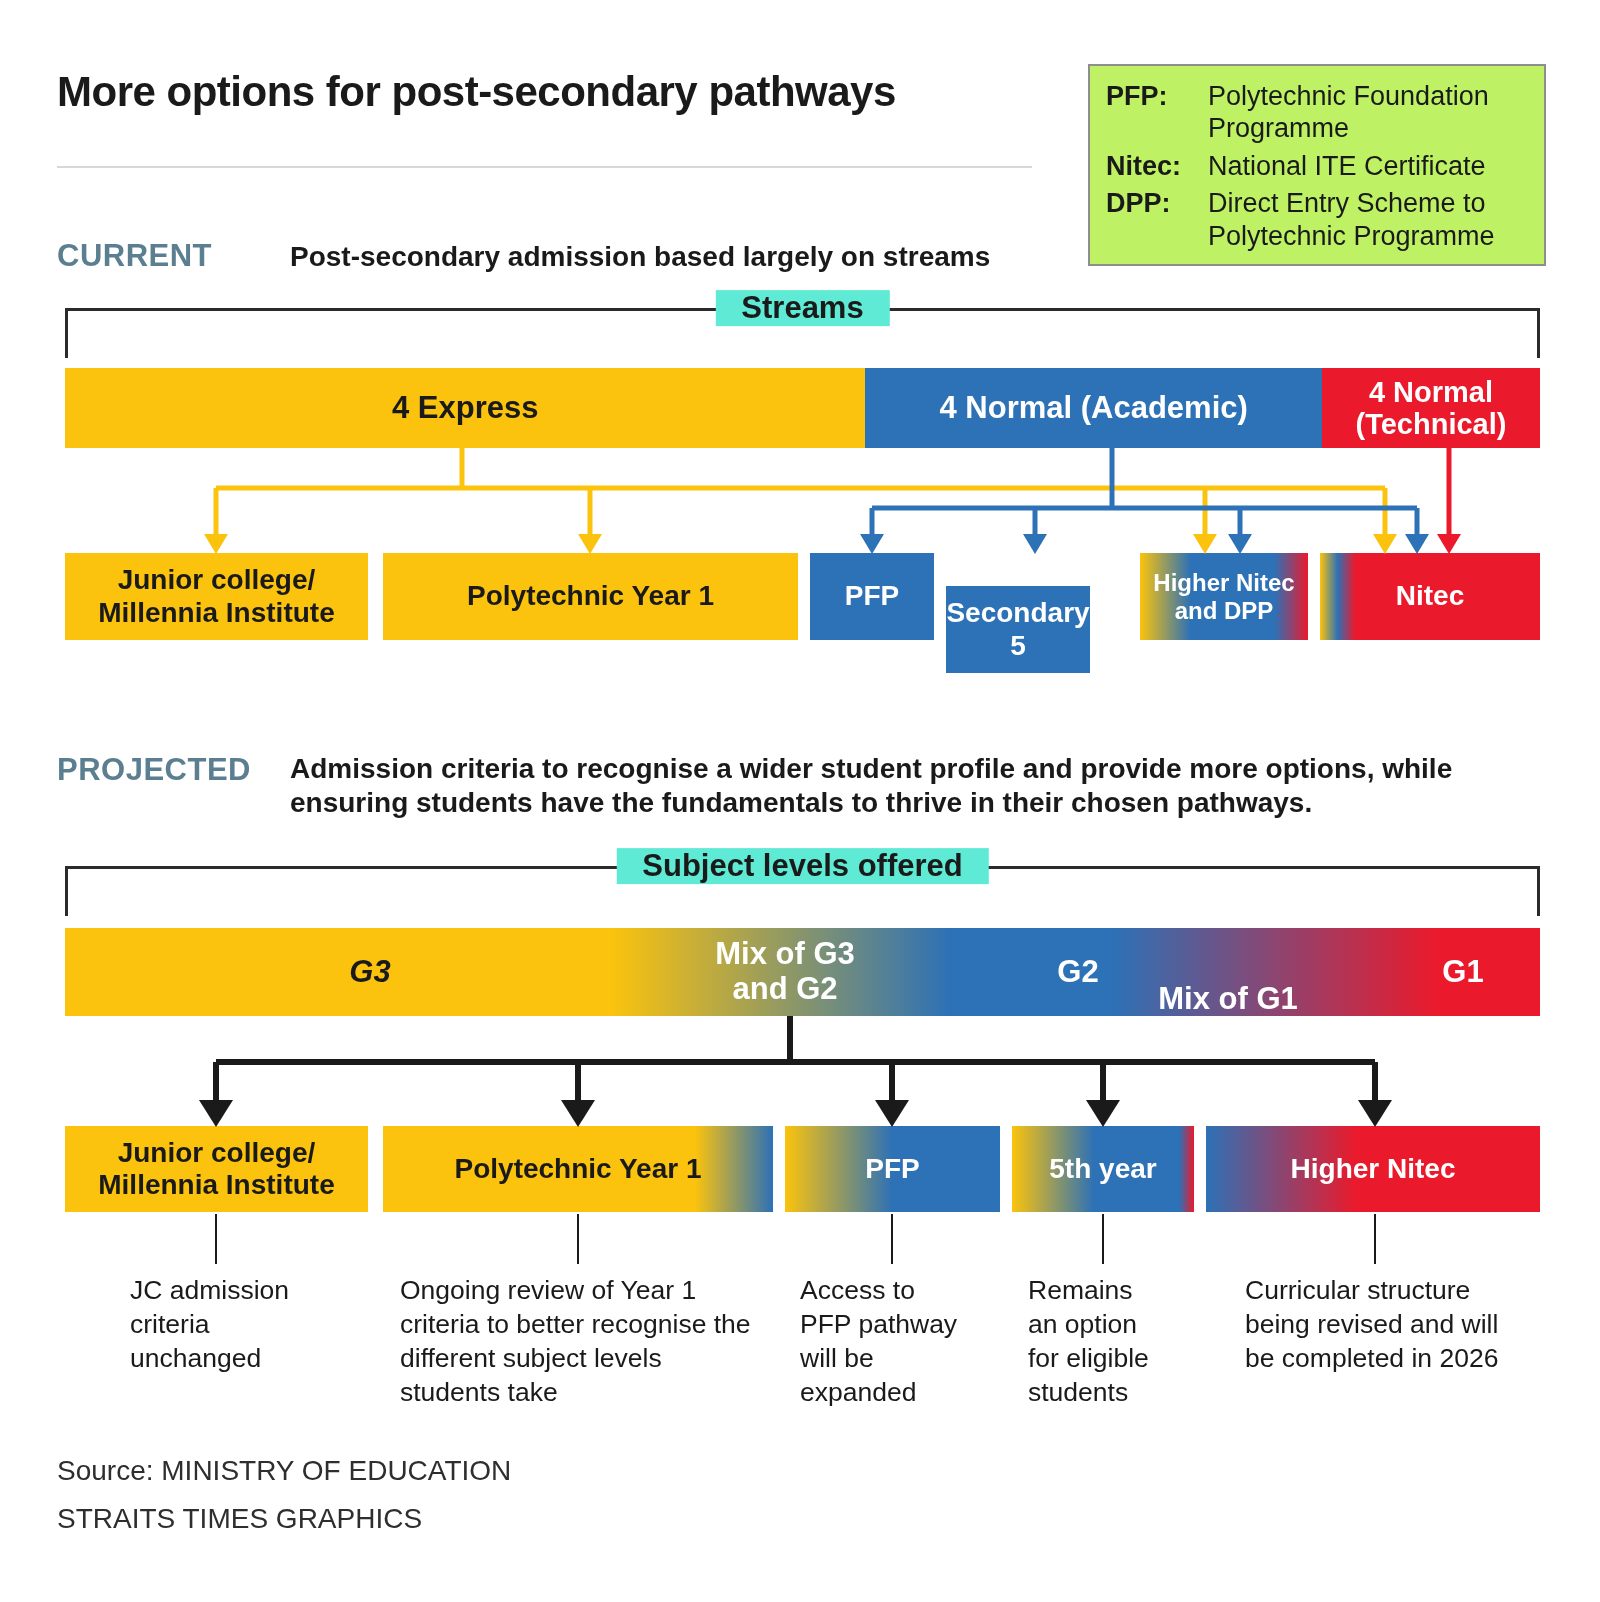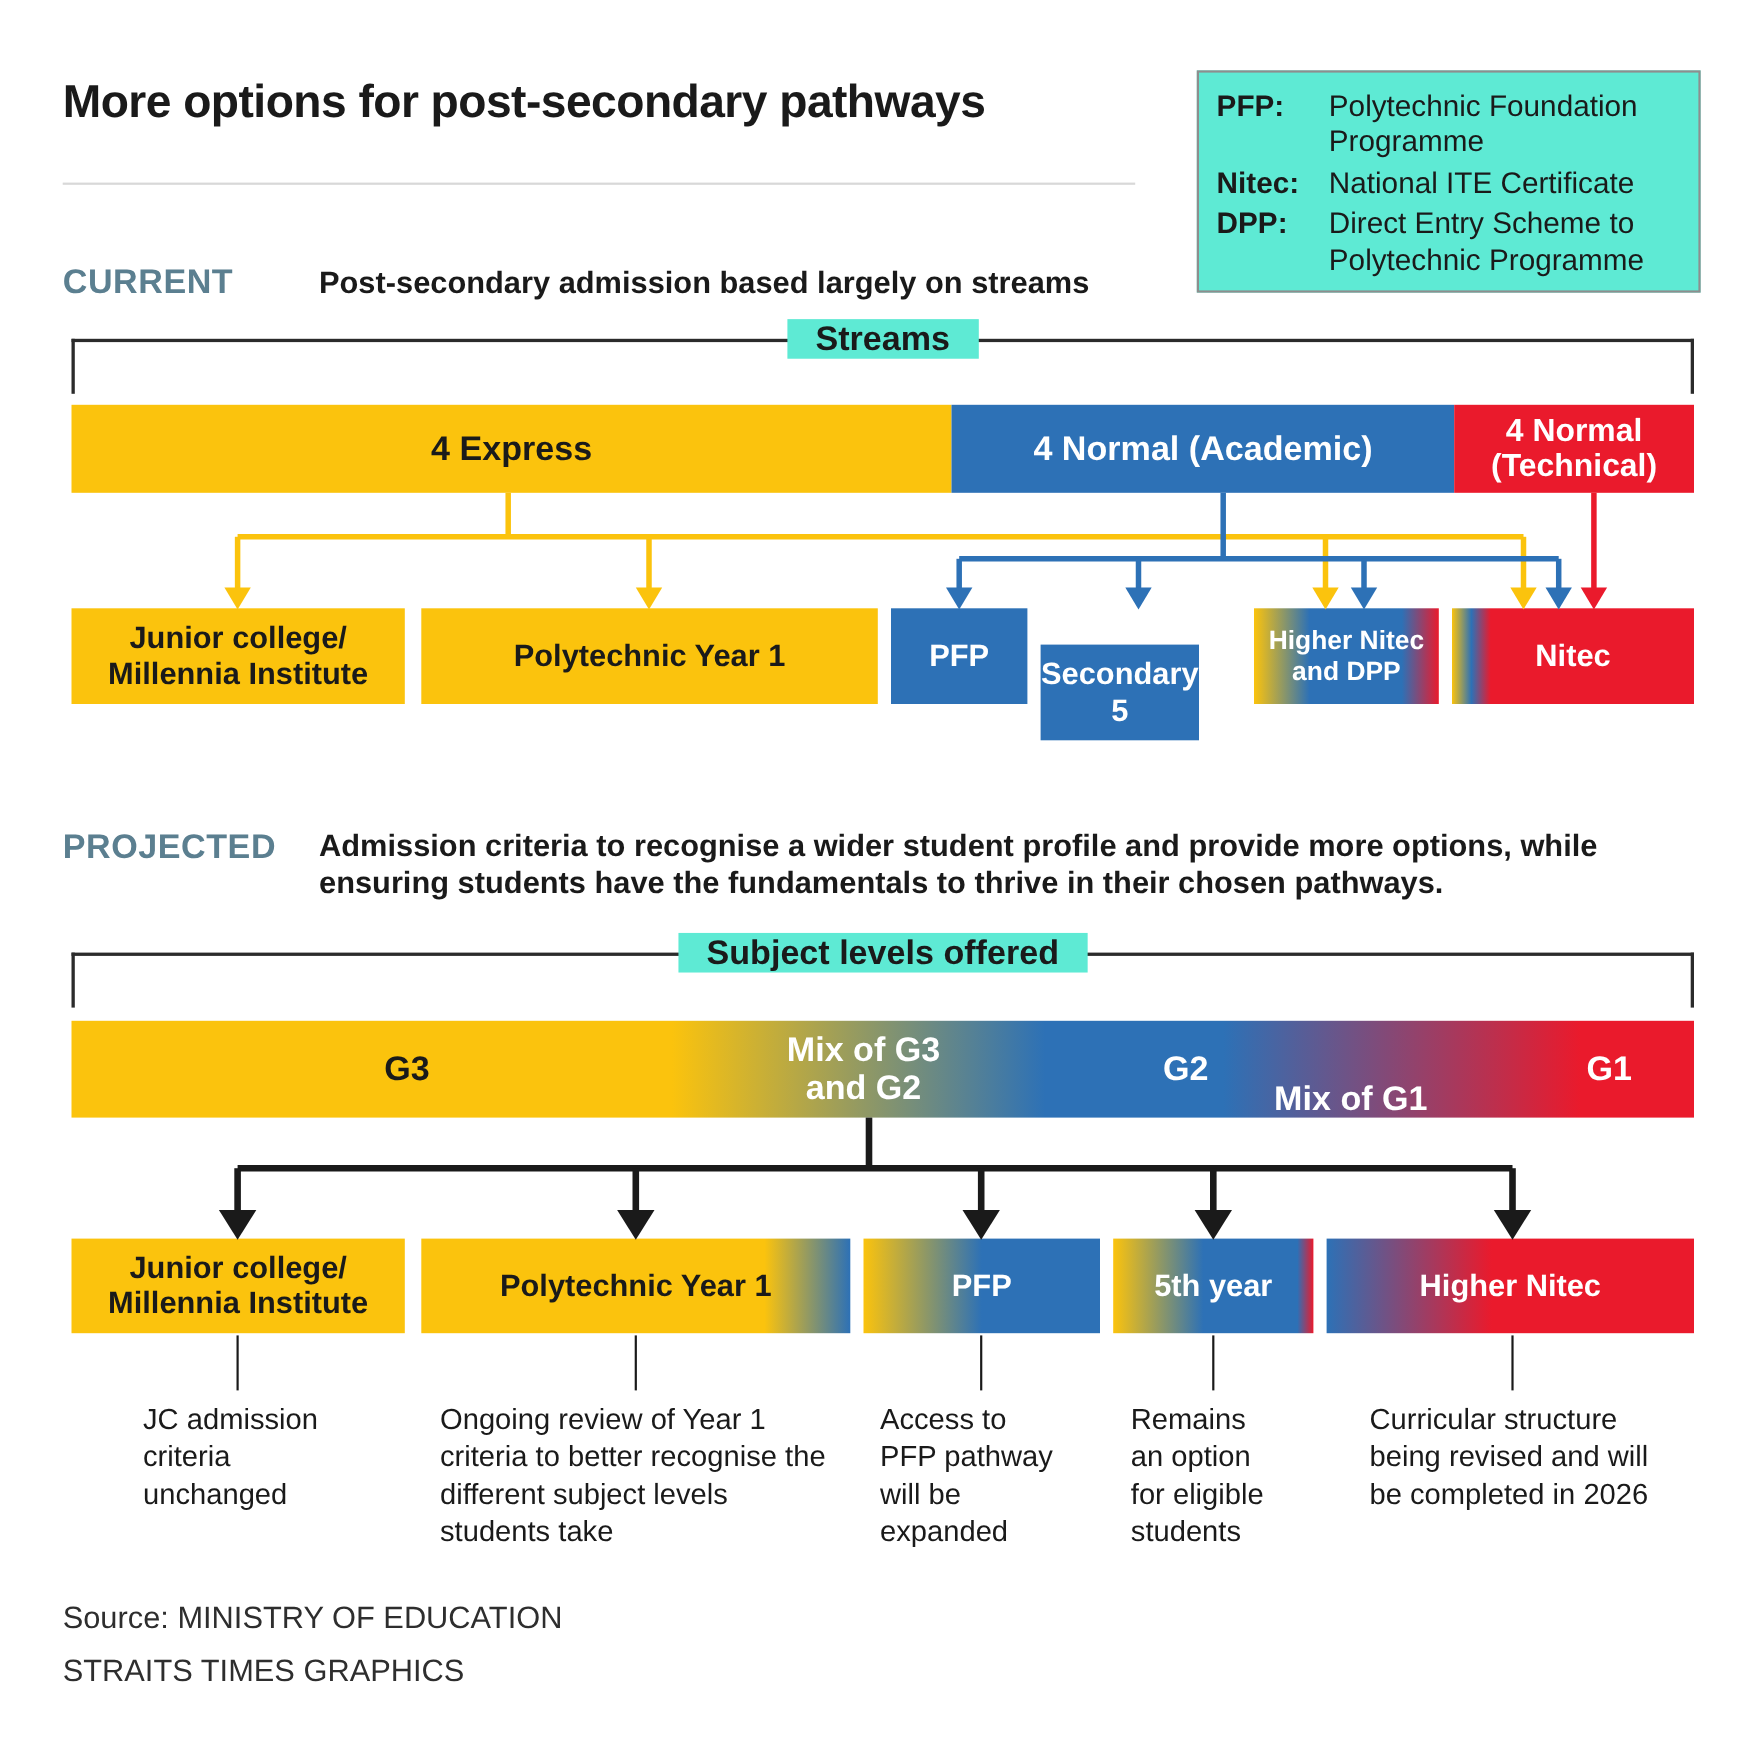--- a/index.html
+++ b/index.html
@@ -3,21 +3,21 @@
 <meta charset="utf-8">
 <style>
   * { margin:0; padding:0; box-sizing:border-box; }
   body { font-family:"Liberation Sans", sans-serif; background:#ffffff; color:#1a1a1a; }
   .canvas { position:relative; width:1600px; height:1602px; background:#ffffff; overflow:hidden; }
 
   .title { position:absolute; left:57px; top:68px; font-size:42px; font-weight:bold; letter-spacing:-0.5px; }
   .divider { position:absolute; left:57px; top:166px; width:975px; border-top:2px solid #d8d8d8; }
 
   .legend { position:absolute; left:1088px; top:64px; width:458px; border:2px solid #8e8e8e;
-            padding:14px 16px 12px 16px; display:flex; flex-direction:column; gap:5px; background:#5eead4; }
+            padding:14px 16px 12px 16px; display:flex; flex-direction:column; gap:5px; background:#bef264; }
   .legend-row { display:grid; grid-template-columns:102px 1fr; }
   .legend-term { font-weight:bold; font-size:27px; line-height:1.2; }
   .legend-def { font-size:27px; line-height:1.2; }
 
   .section-label { position:absolute; font-size:31px; font-weight:bold; color:#5B7F90; letter-spacing:0.5px; }
   .section-desc { position:absolute; font-size:28px; font-weight:bold; line-height:1.2; }
 
   .bracket { position:absolute; height:50px; border-top:3px solid #2b2b2b;
              border-left:3px solid #2b2b2b; border-right:3px solid #2b2b2b; }
   .bracket-label { position:absolute; left:50%; top:0; transform:translate(-50%,-58%);
@@ -38,21 +38,21 @@
   .grad-nitec  { background:linear-gradient(90deg,#FBC30D 0%,#2D71B6 8%,#EA1A2C 16%,#EA1A2C 100%); color:#fff; }
   .grad-poly   { background:linear-gradient(90deg,#FBC30D 0%,#FBC30D 80%,#2D71B6 100%); color:#1a1a1a; }
   .grad-pfp    { background:linear-gradient(90deg,#FBC30D 0%,#2D71B6 50%,#2D71B6 100%); color:#fff; }
   .grad-5th    { background:linear-gradient(90deg,#FBC30D 0%,#2D71B6 45%,#2D71B6 92%,#EA1A2C 100%); color:#fff; }
   .grad-hnitec { background:linear-gradient(90deg,#2D71B6 0%,#EA1A2C 45%,#EA1A2C 100%); color:#fff; }
 
   .gradebar { position:absolute; left:65px; top:928px; width:1475px; height:88px;
               background:linear-gradient(90deg,#FBC30D 0%,#FBC30D 37%,#2D71B6 60%,#2D71B6 71%,#EA1A2C 93%,#EA1A2C 100%); }
   .gb-label { position:absolute; top:50%; transform:translate(-50%,-50%); font-weight:bold;
               font-size:31px; text-align:center; line-height:1.12; }
-  .gb-black { color:#1a1a1a; } .gb-white { color:#ffffff; }
+  .gb-black { color:#1a1a1a;font-style:italic; } .gb-white { color:#ffffff; }
   .gb0 { left:305px; } .gb1 { left:720px; width:190px; } .gb2 { left:1013px; }
   .gb3 { left:1163px; width:200px;margin-top:45px; } .gb4 { left:1398px; }
 
   .note { position:absolute; top:1274px; font-size:26.5px; line-height:1.28; color:#1a1a1a; }
   .footer-line { position:absolute; left:57px; font-size:28px; color:#2e2e2e; }
 
   .overlay { position:absolute; left:0; top:0; pointer-events:none; }
 </style>
 </head>
 <body>

